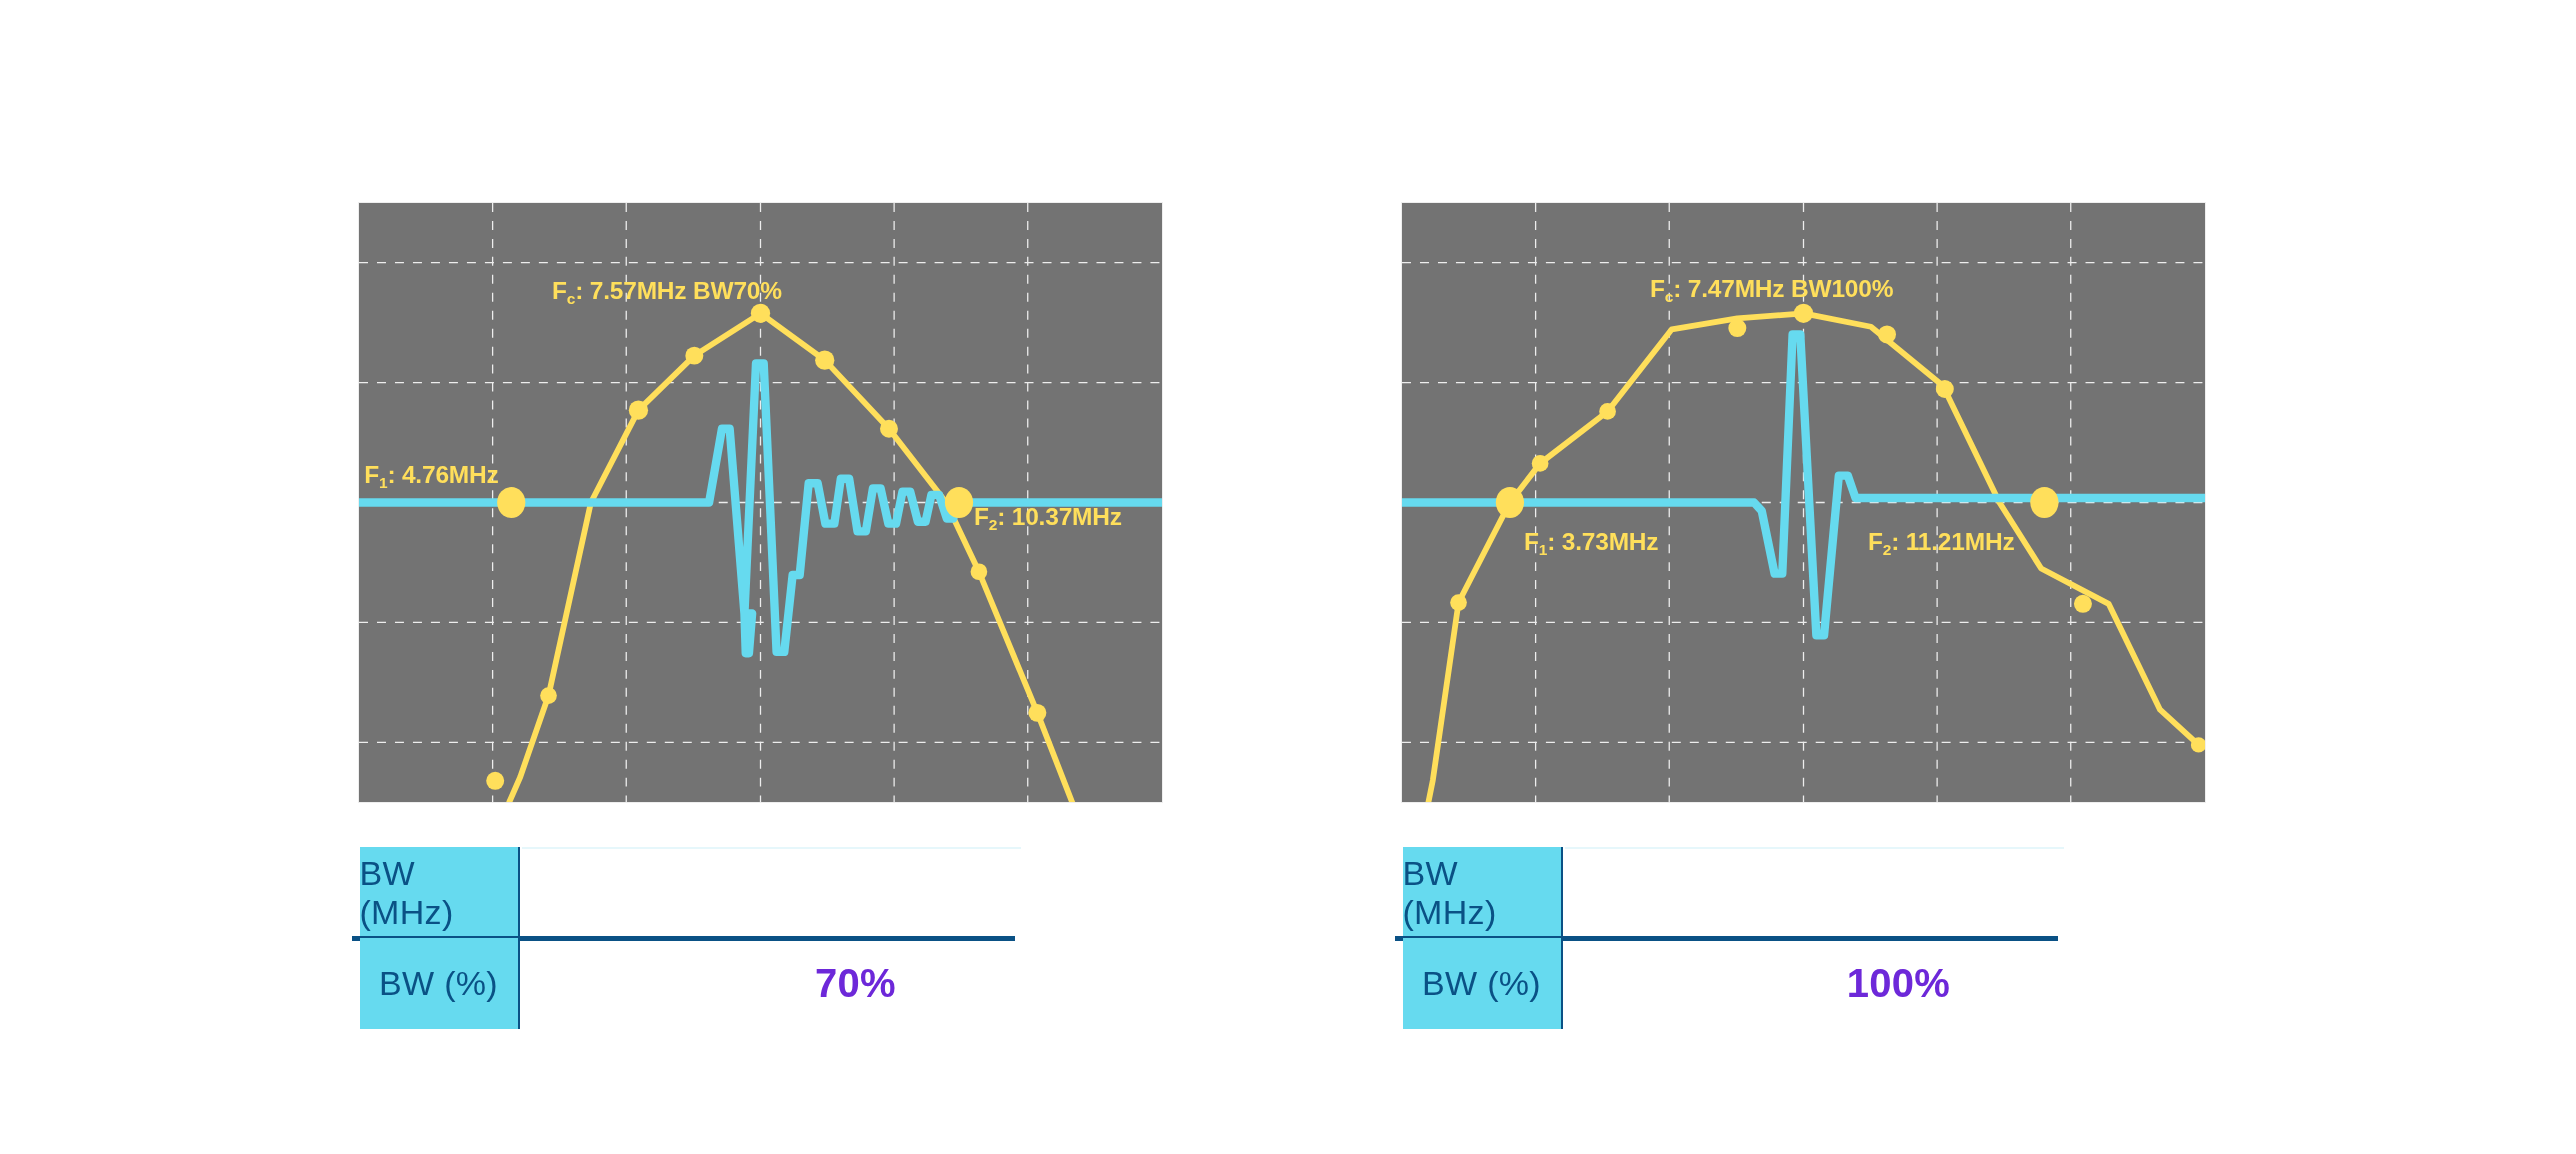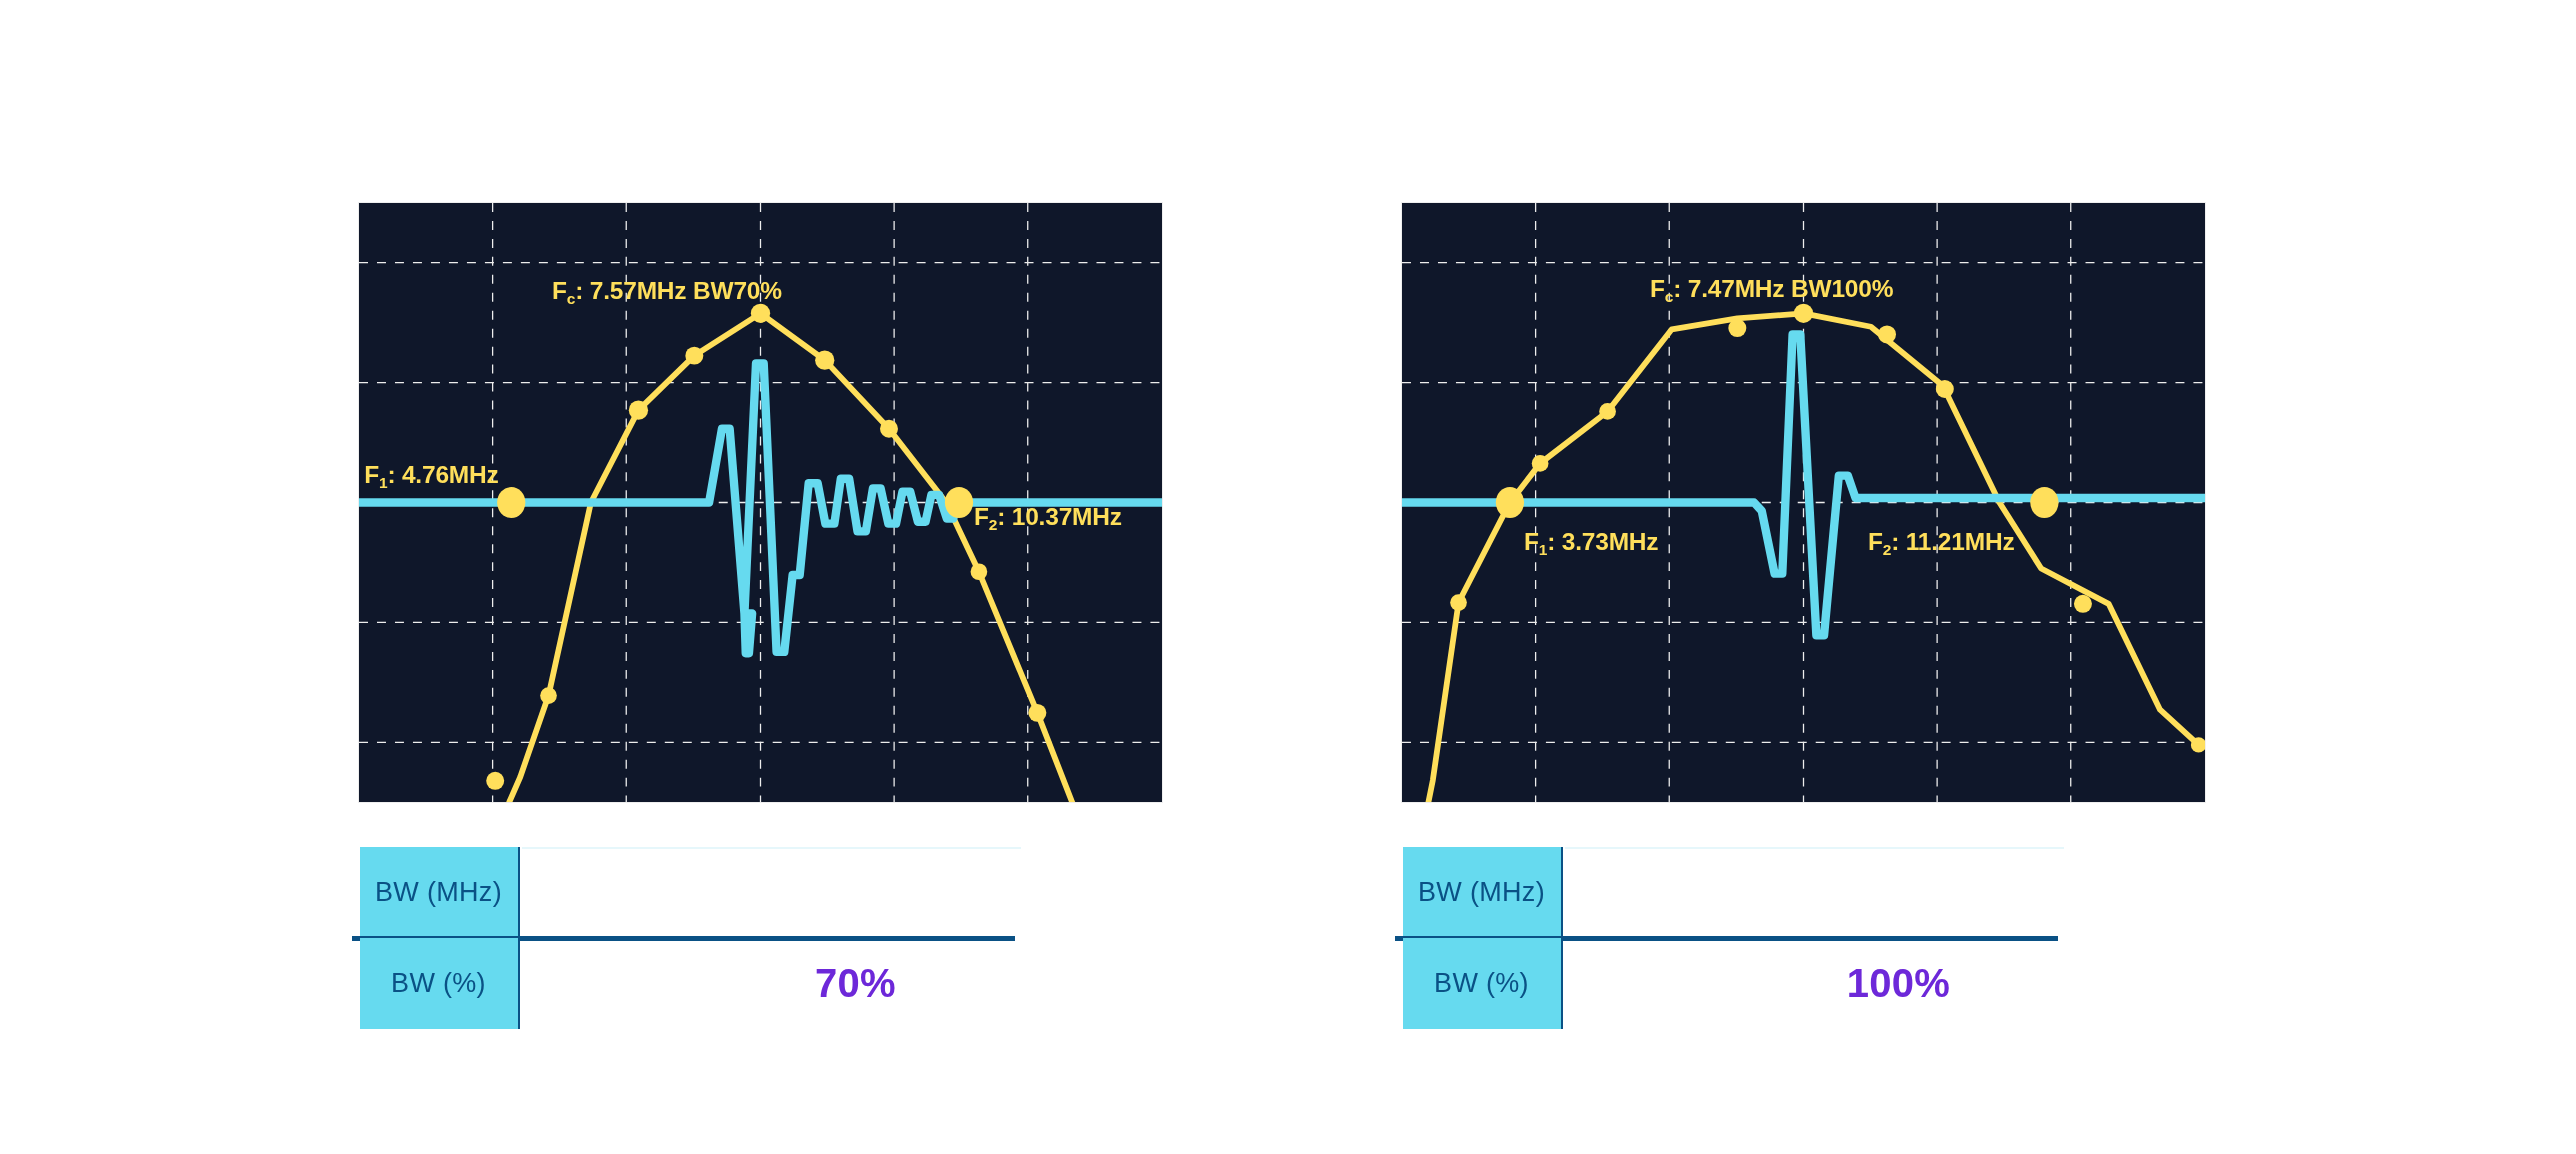--- a/index.html
+++ b/index.html
@@ -24,21 +24,21 @@
   #panel-left  { left: 335px; }
   #panel-right { left: 1378px; }
 
   
   .chart-frame {
     position: absolute;
     left: 23px;
     top: 202px;
     width: 805px;
     height: 601px;
-    background: #0f172a;
+    background: #737373;
     border: 1.3px solid #eeeeee;
     box-sizing: border-box;
     overflow: hidden;
   }
   .chart-svg {
     position: absolute;
     left: 0;
     top: 0;
     width: 100%;
     height: 100%;
@@ -78,21 +78,21 @@
     align-items: center;
   }
   .rt-row-0 { top: 0; }
   .rt-row-1 { top: 91px; align-items: center; }
 
   .rt-label {
     width: 160px;
     height: 91px;
     background: #66DAEF;
     color: #0A5185;
-    font-size: 27px;
+    font-size: 34px;
     font-weight: 500;
     display: flex;
     align-items: center;
     justify-content: center;
     box-sizing: border-box;
     border-right: 2.6px solid #0A5185;
     letter-spacing: 0.3px;
   }
   .rt-value {
     flex: 1;

